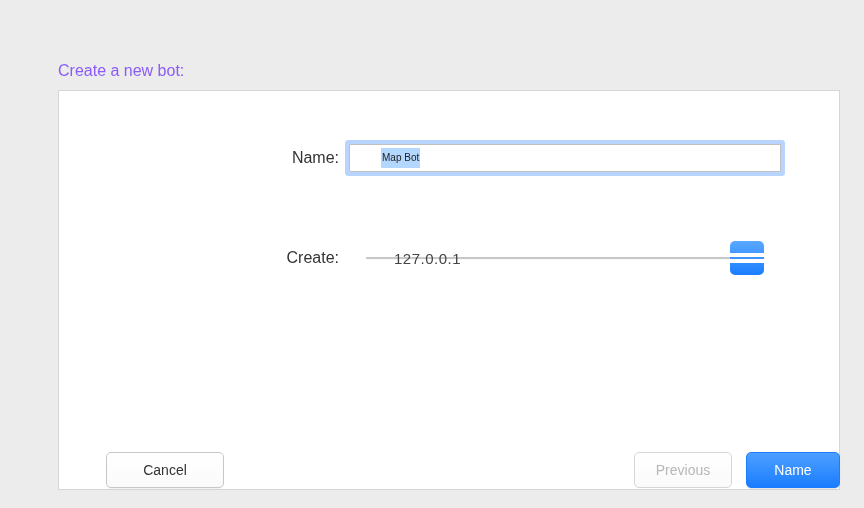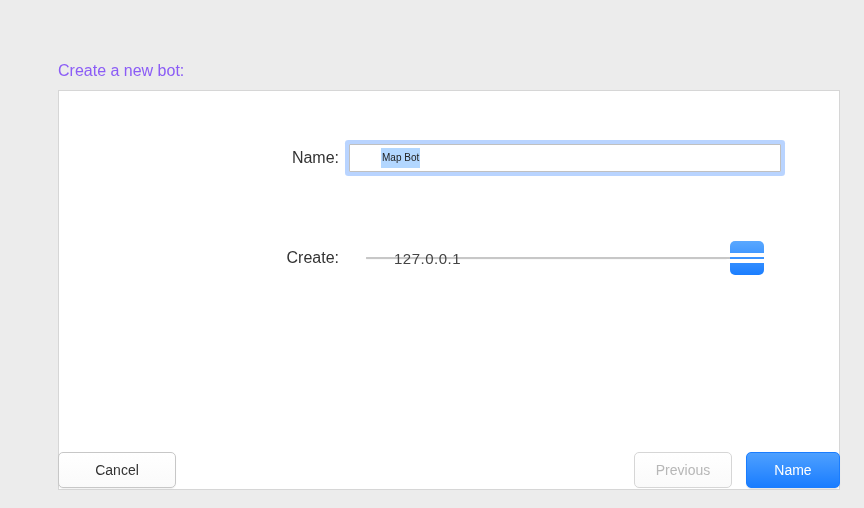--- a/index.html
+++ b/index.html
@@ -123,20 +123,21 @@
       justify-content: center;
       cursor: default;
       user-select: none;
     }
     .cancel-button {
       width: 118px;
       background: linear-gradient(180deg, #fff, #fafafa);
       border: 1px solid #c7c7c7;
       color: #333;
       box-shadow: 0 1px 1px rgba(0,0,0,0.05);
+      margin-left: 48px;
     }
     .spacer { flex: 1; }
     .previous-button {
       width: 98px;
       background: linear-gradient(180deg, #fff, #fafafa);
       border: 1px solid #d6d6d6;
       color: #b7b7b7;
       margin-right: 14px;
     }
     .next-button {

